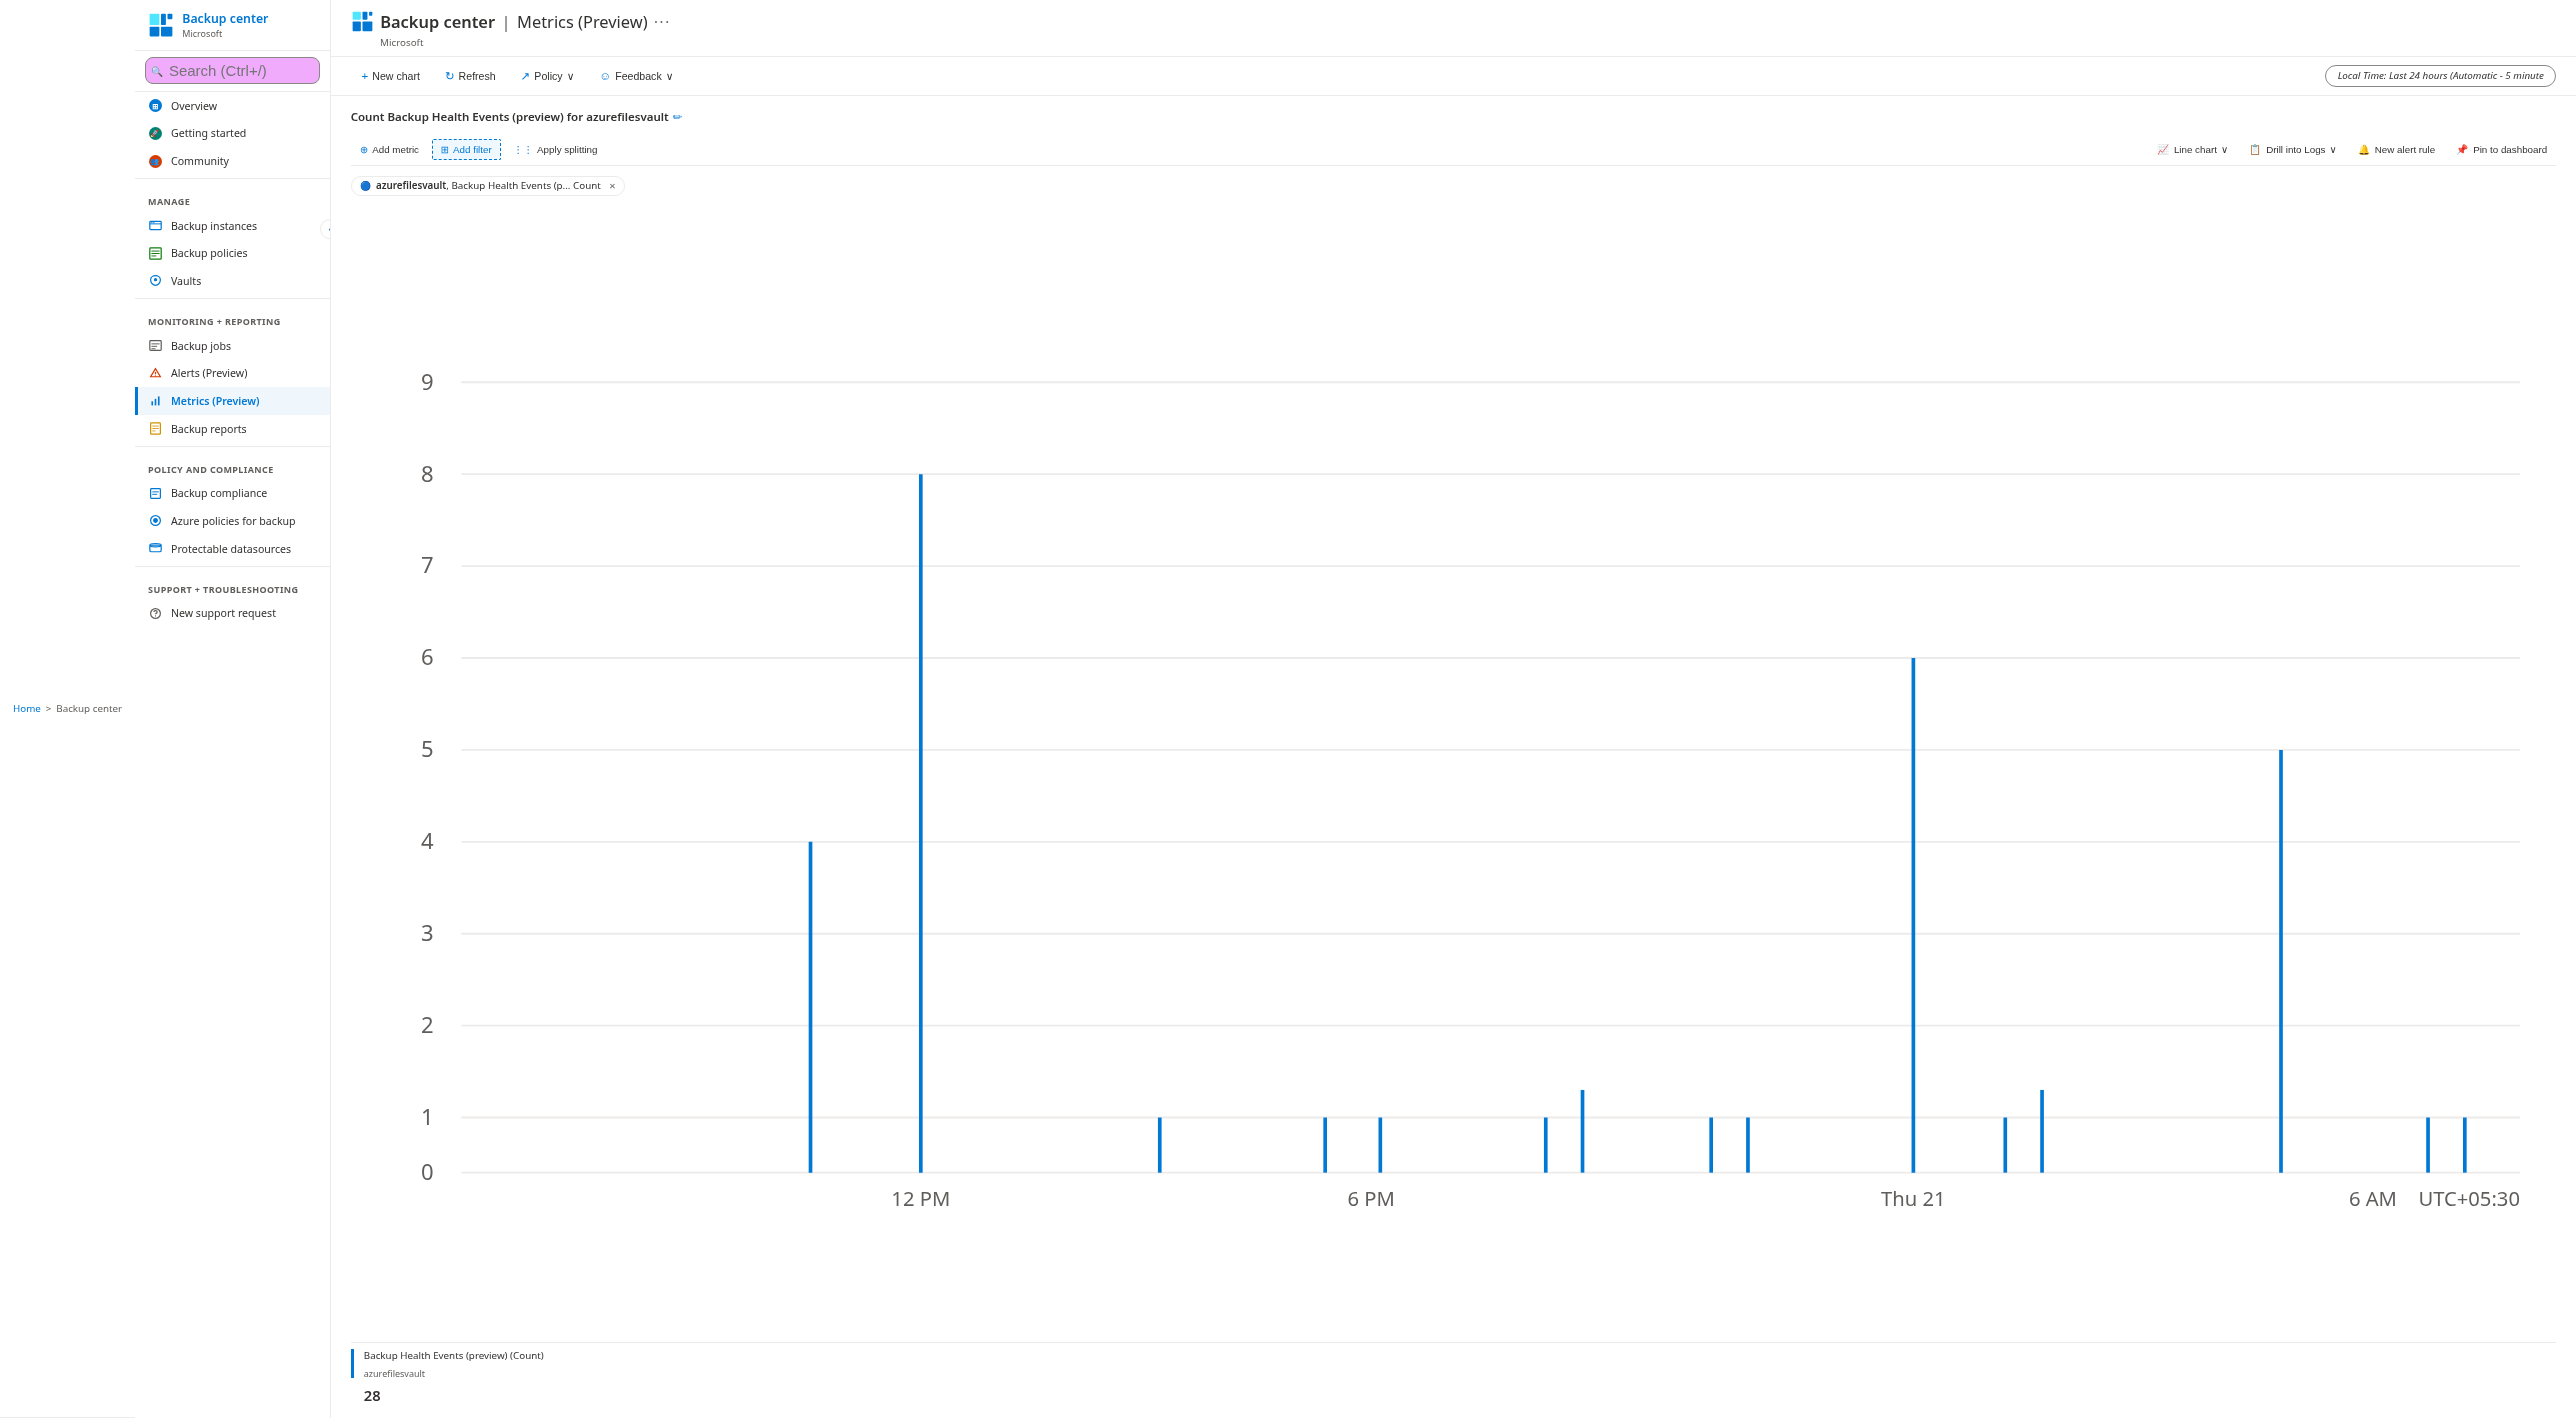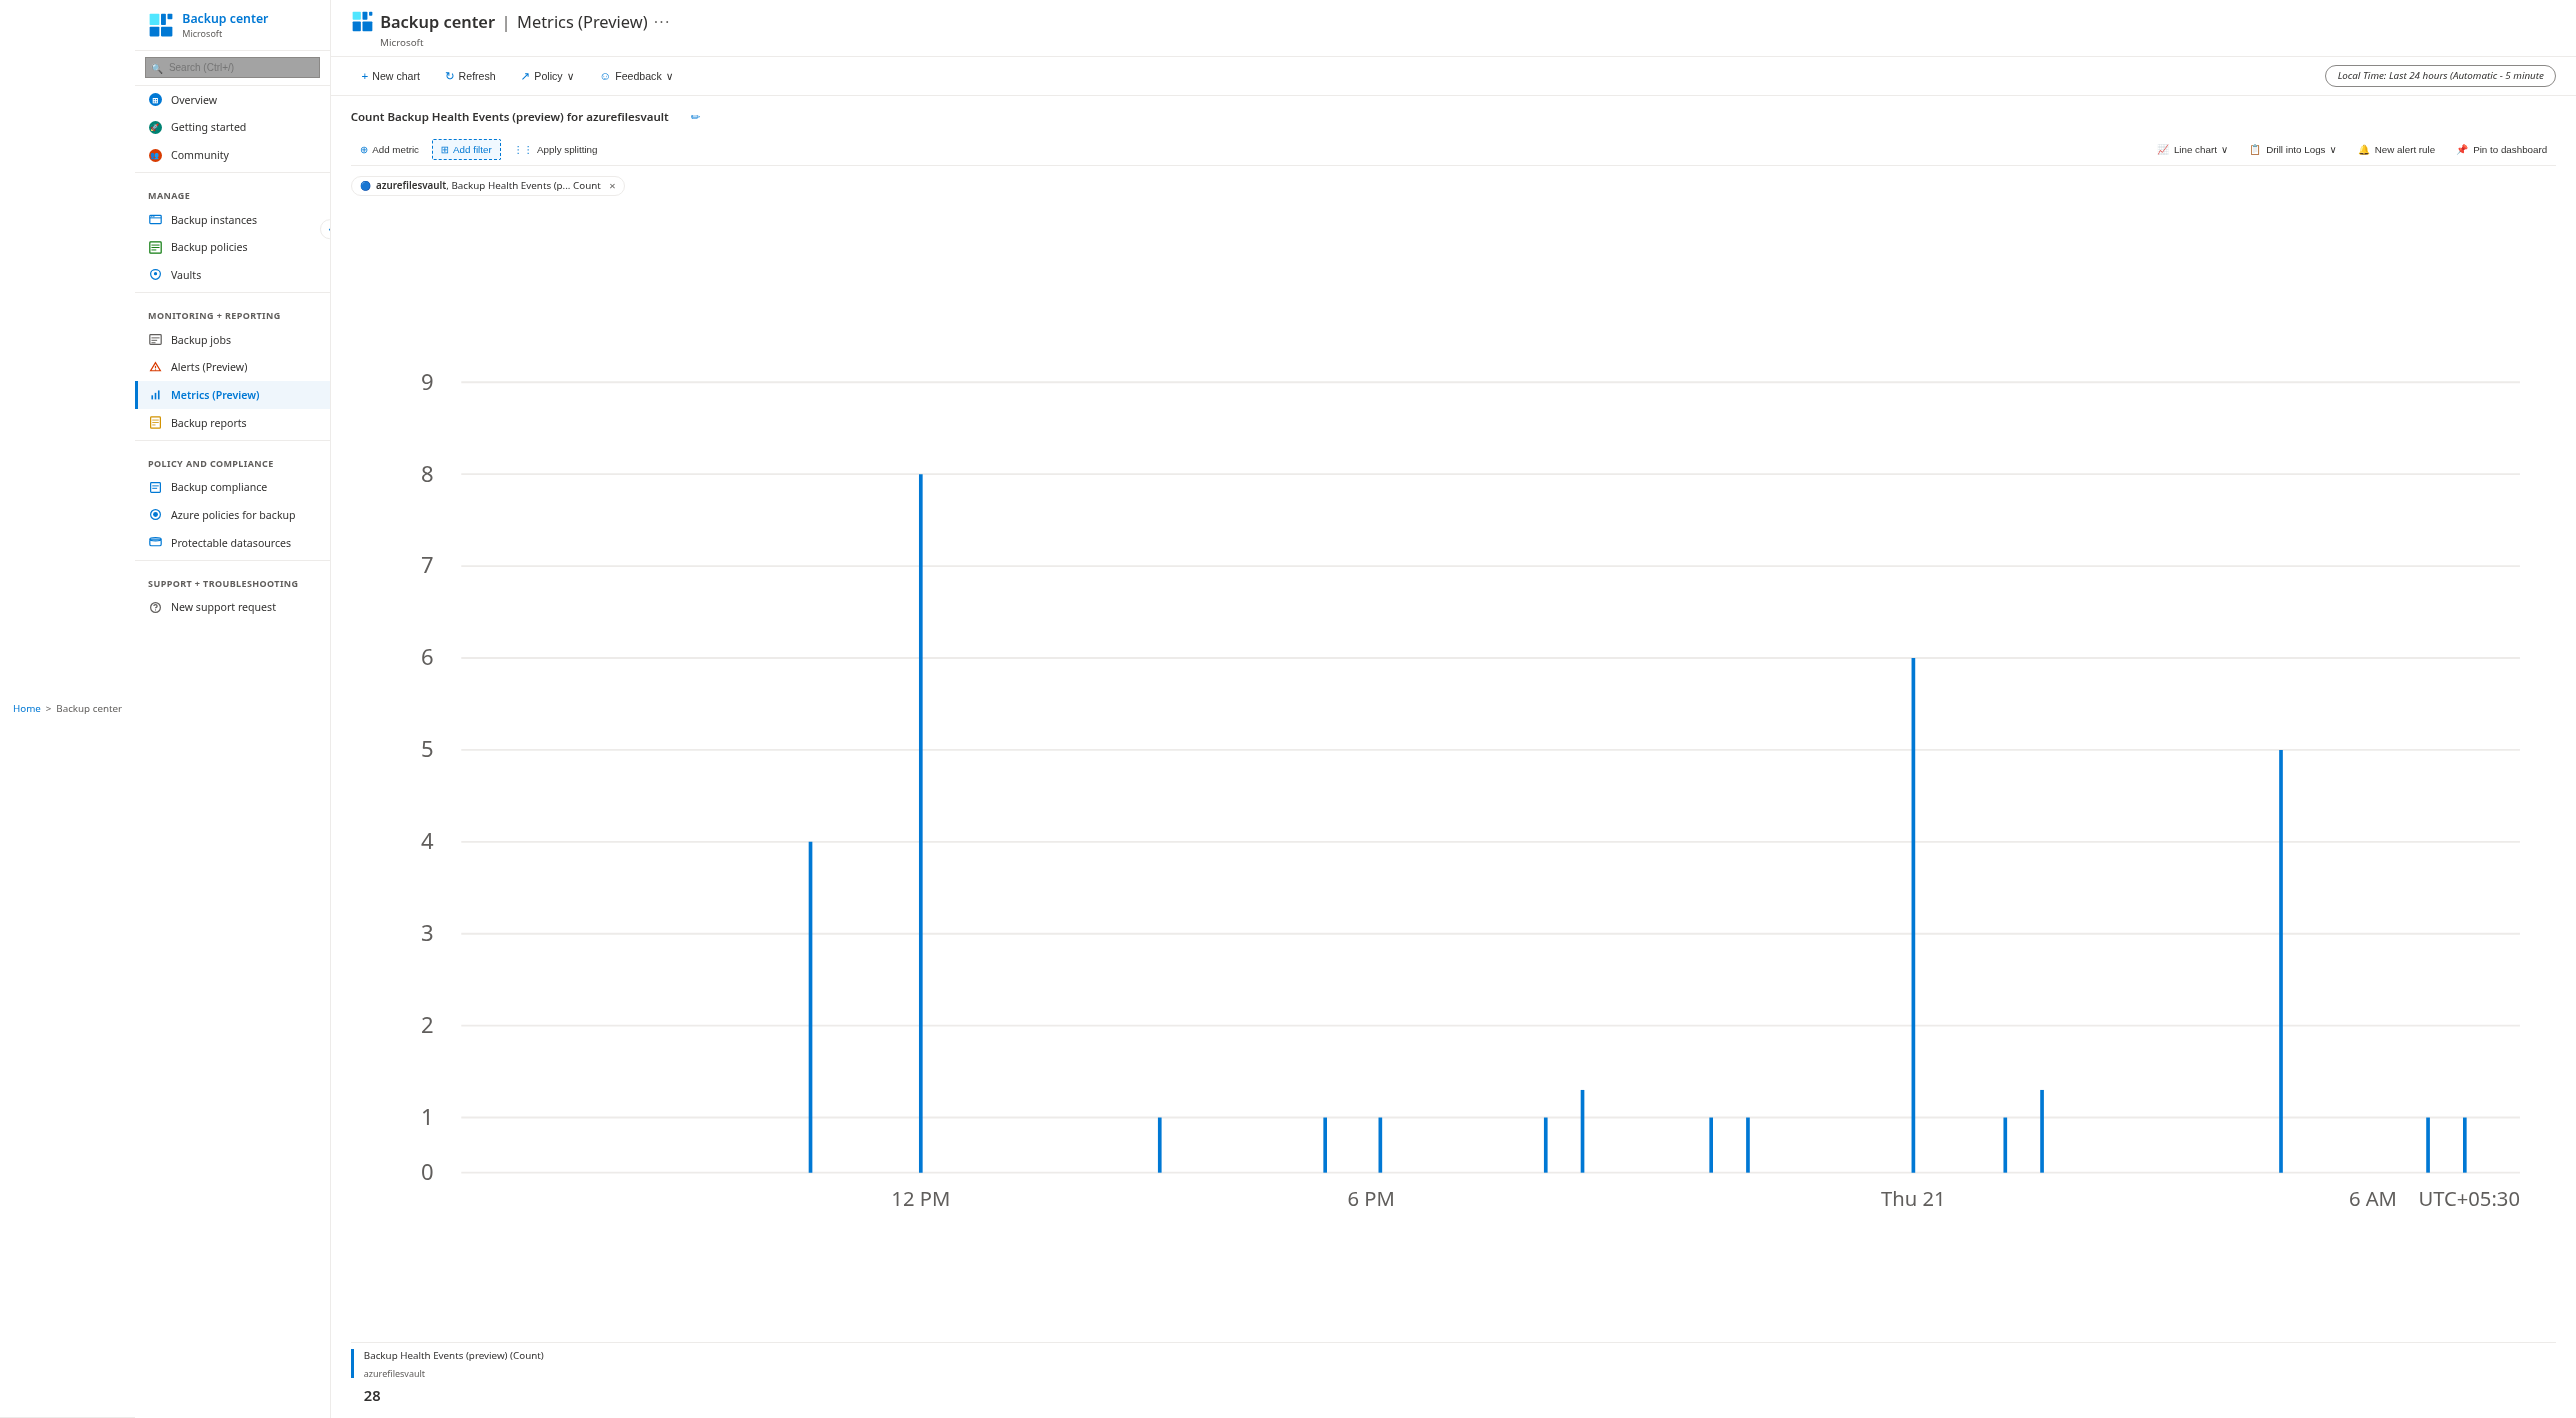--- a/index.html
+++ b/index.html
@@ -14,21 +14,21 @@
 
     
     .sidebar { width: 196px; background: #fff; border-right: 0.8px solid #edebe9; display: flex; flex-direction: column; overflow-y: auto; flex-shrink: 0; }
     .sidebar-header { padding: 9.8px 13px; display: flex; align-items: center; gap: 8.2px; border-bottom: 0.8px solid #edebe9; }
     .sidebar-logo { width: 26px; height: 26px; }
     .sidebar-title-block { display: flex; flex-direction: column; }
     .sidebar-title { font-size: 12.3px; font-weight: 600; color: #0078d4; }
     .sidebar-subtitle { font-size: 9px; color: #605e5c; }
 
     .search-bar { padding: 6.5px 9.8px; border-bottom: 0.8px solid #edebe9; position: relative; }
-    .search-bar input { width: 100%; padding: 4.1px 6.5px 4.1px 23px; border: 0.8px solid #8a8886; border-radius: 0; font-size: 10px; color: #323130; background: #a3a3a3; }
+    .search-bar input { width: 100%; padding: 4.1px 6.5px 4.1px 23px; border: 0.8px solid #8a8886; border-radius: 8px; font-size: 15px; color: #323130; background: #f0abfc; }
     .search-bar .search-icon-inner { position: absolute; left: 16.4px; top: 50%; transform: translateY(-50%); color: #605e5c; font-size: 9.8px; }
     .sidebar-collapse { position: absolute; right: -9.8px; top: 50%; transform: translateY(-50%); background: #fff; border: 0.8px solid #edebe9; border-radius: 50%; width: 19.6px; height: 19.6px; display: flex; align-items: center; justify-content: center; cursor: pointer; z-index: 10; color: #0078d4; font-size: 9.8px; }
 
     .sidebar-section-header { padding: 13px 13px 3.3px; font-size: 9px; font-weight: 700; color: #605e5c; text-transform: uppercase; letter-spacing: 0.4px; }
     .sidebar-divider { border: none; border-top: 0.8px solid #edebe9; margin: 3.3px 0; }
     .sidebar-item { display: flex; align-items: center; gap: 8.2px; padding: 6.5px 13px; cursor: pointer; color: #323130; font-size: 10.6px; position: relative; }
     .sidebar-item.active { background: #eff6fc; color: #0078d4; font-weight: 600; }
     .sidebar-item.active::before { content: ''; position: absolute; left: 0; top: 0; bottom: 0; width: 2.5px; background: #0078d4; }
     .sidebar-item .item-icon { width: 14.7px; height: 14.7px; display: flex; align-items: center; justify-content: center; flex-shrink: 0; }
 
@@ -47,21 +47,21 @@
 
     
     .toolbar { display: flex; align-items: center; gap: 3.3px; padding: 6.5px 19.6px; border-bottom: 0.8px solid #edebe9; background: #fff; }
     .toolbar-btn { display: flex; align-items: center; gap: 4.1px; padding: 4.9px 9.8px; border: 0.8px solid transparent; border-radius: 1.6px; cursor: pointer; font-size: 10.6px; color: #323130; background: transparent; white-space: nowrap; }
     .toolbar-btn .btn-icon { font-size: 11.5px; color: #0078d4; }
     .toolbar-spacer { flex: 1; }
     .time-selector { border: 0.8px solid #8a8886; border-radius: 13px; padding: 3.3px 11.5px; font-size: 9.8px; color: #323130; background: #fff; cursor: pointer; font-style: italic; }
 
     
     .chart-container { flex: 1; padding: 13px 19.6px; overflow: hidden; display: flex; flex-direction: column; }
-    .chart-title-row { display: flex; align-items: center; gap: 22px; margin-bottom: 9.8px; }
+    .chart-title-row { display: flex; align-items: center; gap: 4px; margin-bottom: 9.8px; }
     .chart-title { font-size: 11.5px; font-weight: 600; color: #323130; }
     .chart-edit-icon { color: #0078d4; font-size: 11.5px; cursor: pointer; }
 
     
     .chart-toolbar { display: flex; align-items: center; gap: 3.3px; margin-bottom: 9.8px; padding: 4.9px 0; border-bottom: 0.8px solid #edebe9; }
     .chart-btn { display: flex; align-items: center; gap: 4.1px; padding: 4.1px 8.2px; border: 0.8px solid transparent; border-radius: 1.6px; cursor: pointer; font-size: 9.8px; color: #323130; background: transparent; }
     .chart-btn.active-filter { border: 0.8px dashed #0078d4; background: #f0f8ff; color: #0078d4; }
     .chart-toolbar-right { margin-left: auto; display: flex; align-items: center; gap: 3.3px; }
     .chart-btn .btn-icon { color: #0078d4; font-size: 9.8px; }
 

